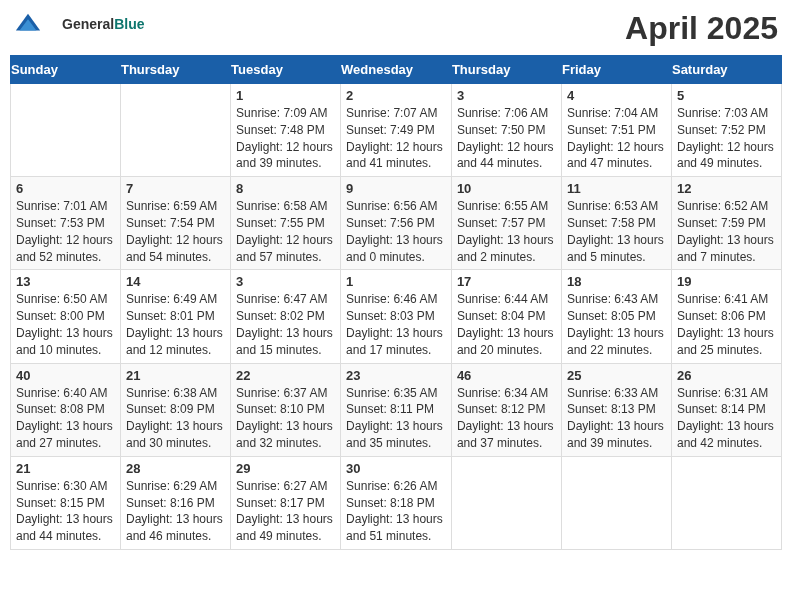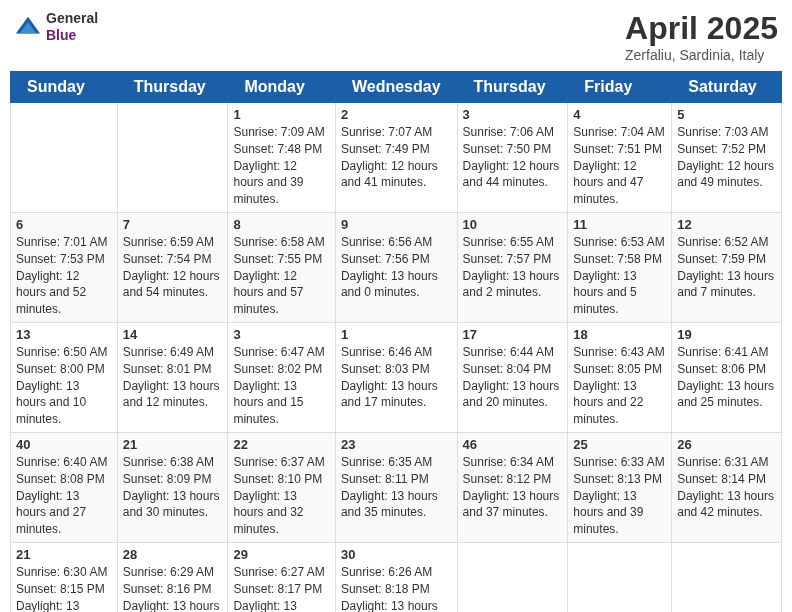--- a/index.html
+++ b/index.html
@@ -17,56 +17,58 @@
       margin-bottom: 8px;
       padding: 0 4px;
     }
     .logo {
       display: flex;
       align-items: center;
       gap: 4px;
     }
     .logo-text {
       display: flex;
-      flex-direction: column;
+      flex-direction: row;
       font-size: 14px;
       font-weight: bold;
       line-height: 1.2;
+      margin-left: 16px;
     }
     .logo-general { color: #333; }
-    .logo-blue { color: #701a75; }
+    .logo-blue { color: #0f766e; }
     .logo-icon {
       width: 28px;
       height: 28px;
     }
     .title-section {
+      text-align: right;
     }
     .month-title {
       font-size: 32px;
       font-weight: bold;
       color: #333;
     }
     .location {
       font-size: 14px;
       color: #555;
     }
     .calendar {
       width: 100%;
       border-collapse: collapse;
       font-size: 11px;
     }
     .calendar thead tr {
       background-color: #1a5fa8;
       color: #fff;
     }
     .calendar thead th {
-      padding: 6px 16px;
+      padding: 6px 0;
       text-align: left;
       font-weight: bold;
-      font-size: 16px;
+      font-size: 13px;
       border: 1px solid #1a5fa8;
     }
     .calendar tbody tr {
       border-bottom: 1px solid #ccc;
     }
     .calendar tbody td {
       vertical-align: top;
       padding: 4px 5px;
       border: 1px solid #ddd;
       width: 113px;
@@ -101,30 +103,29 @@
       <polygon points="15,4 28,22 2,22" fill="#1a5fa8"></polygon>
       <polygon points="15,10 24,22 6,22" fill="#3a8fd4"></polygon>
     </svg>
     <div class="logo-text">
       <span class="logo-general">General</span>
       <span class="logo-blue">Blue</span>
     </div>
   </div>
   <div class="title-section">
     <div class="month-title">April 2025</div>
-    <div class="location">Zerfaliu, Sardinia, Italy</div>
   </div>
 </div>
 
 <table class="calendar">
   <thead>
     <tr>
     <th>Sunday</th>
         <th>Thursday</th>
-        <th>Monday</th>
+        <th>Tuesday</th>
         <th>Wednesday</th>
         <th>Thursday</th>
         <th>Friday</th>
         <th>Saturday</th>
       </tr>
   </thead>
   <tbody>
   <tr>
         <td class="empty-cell"></td>
         <td class="empty-cell"></td>

